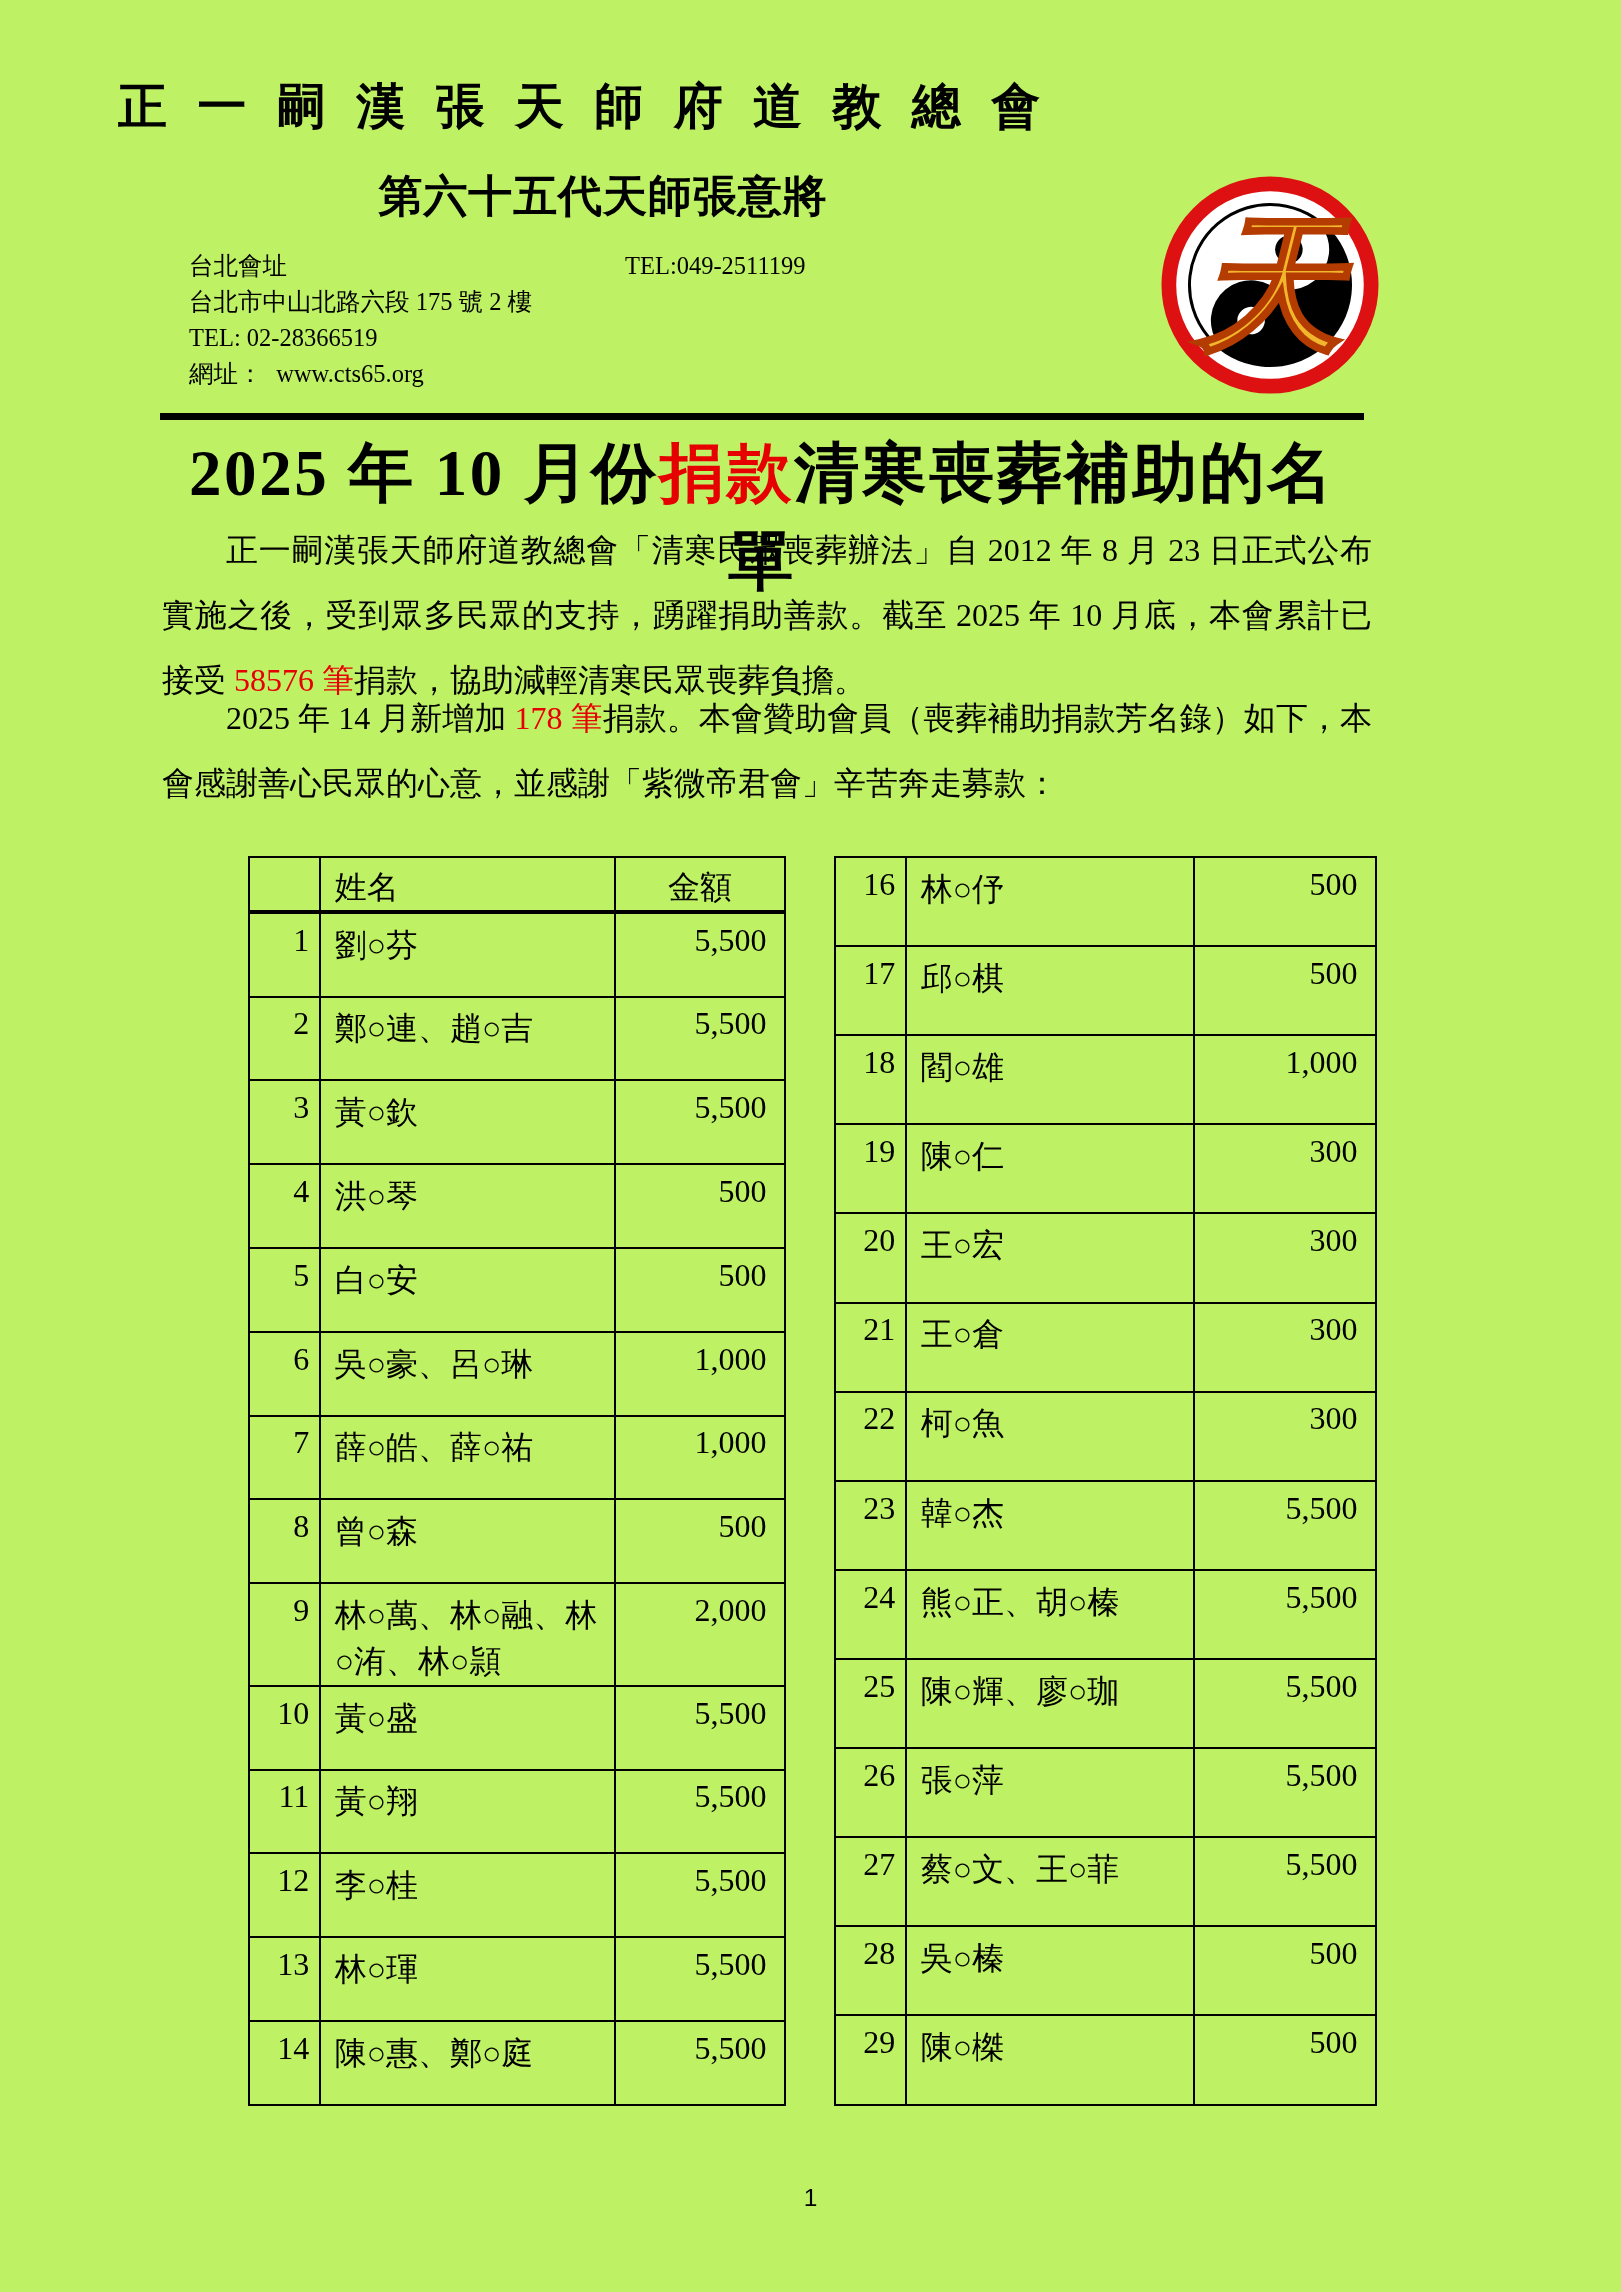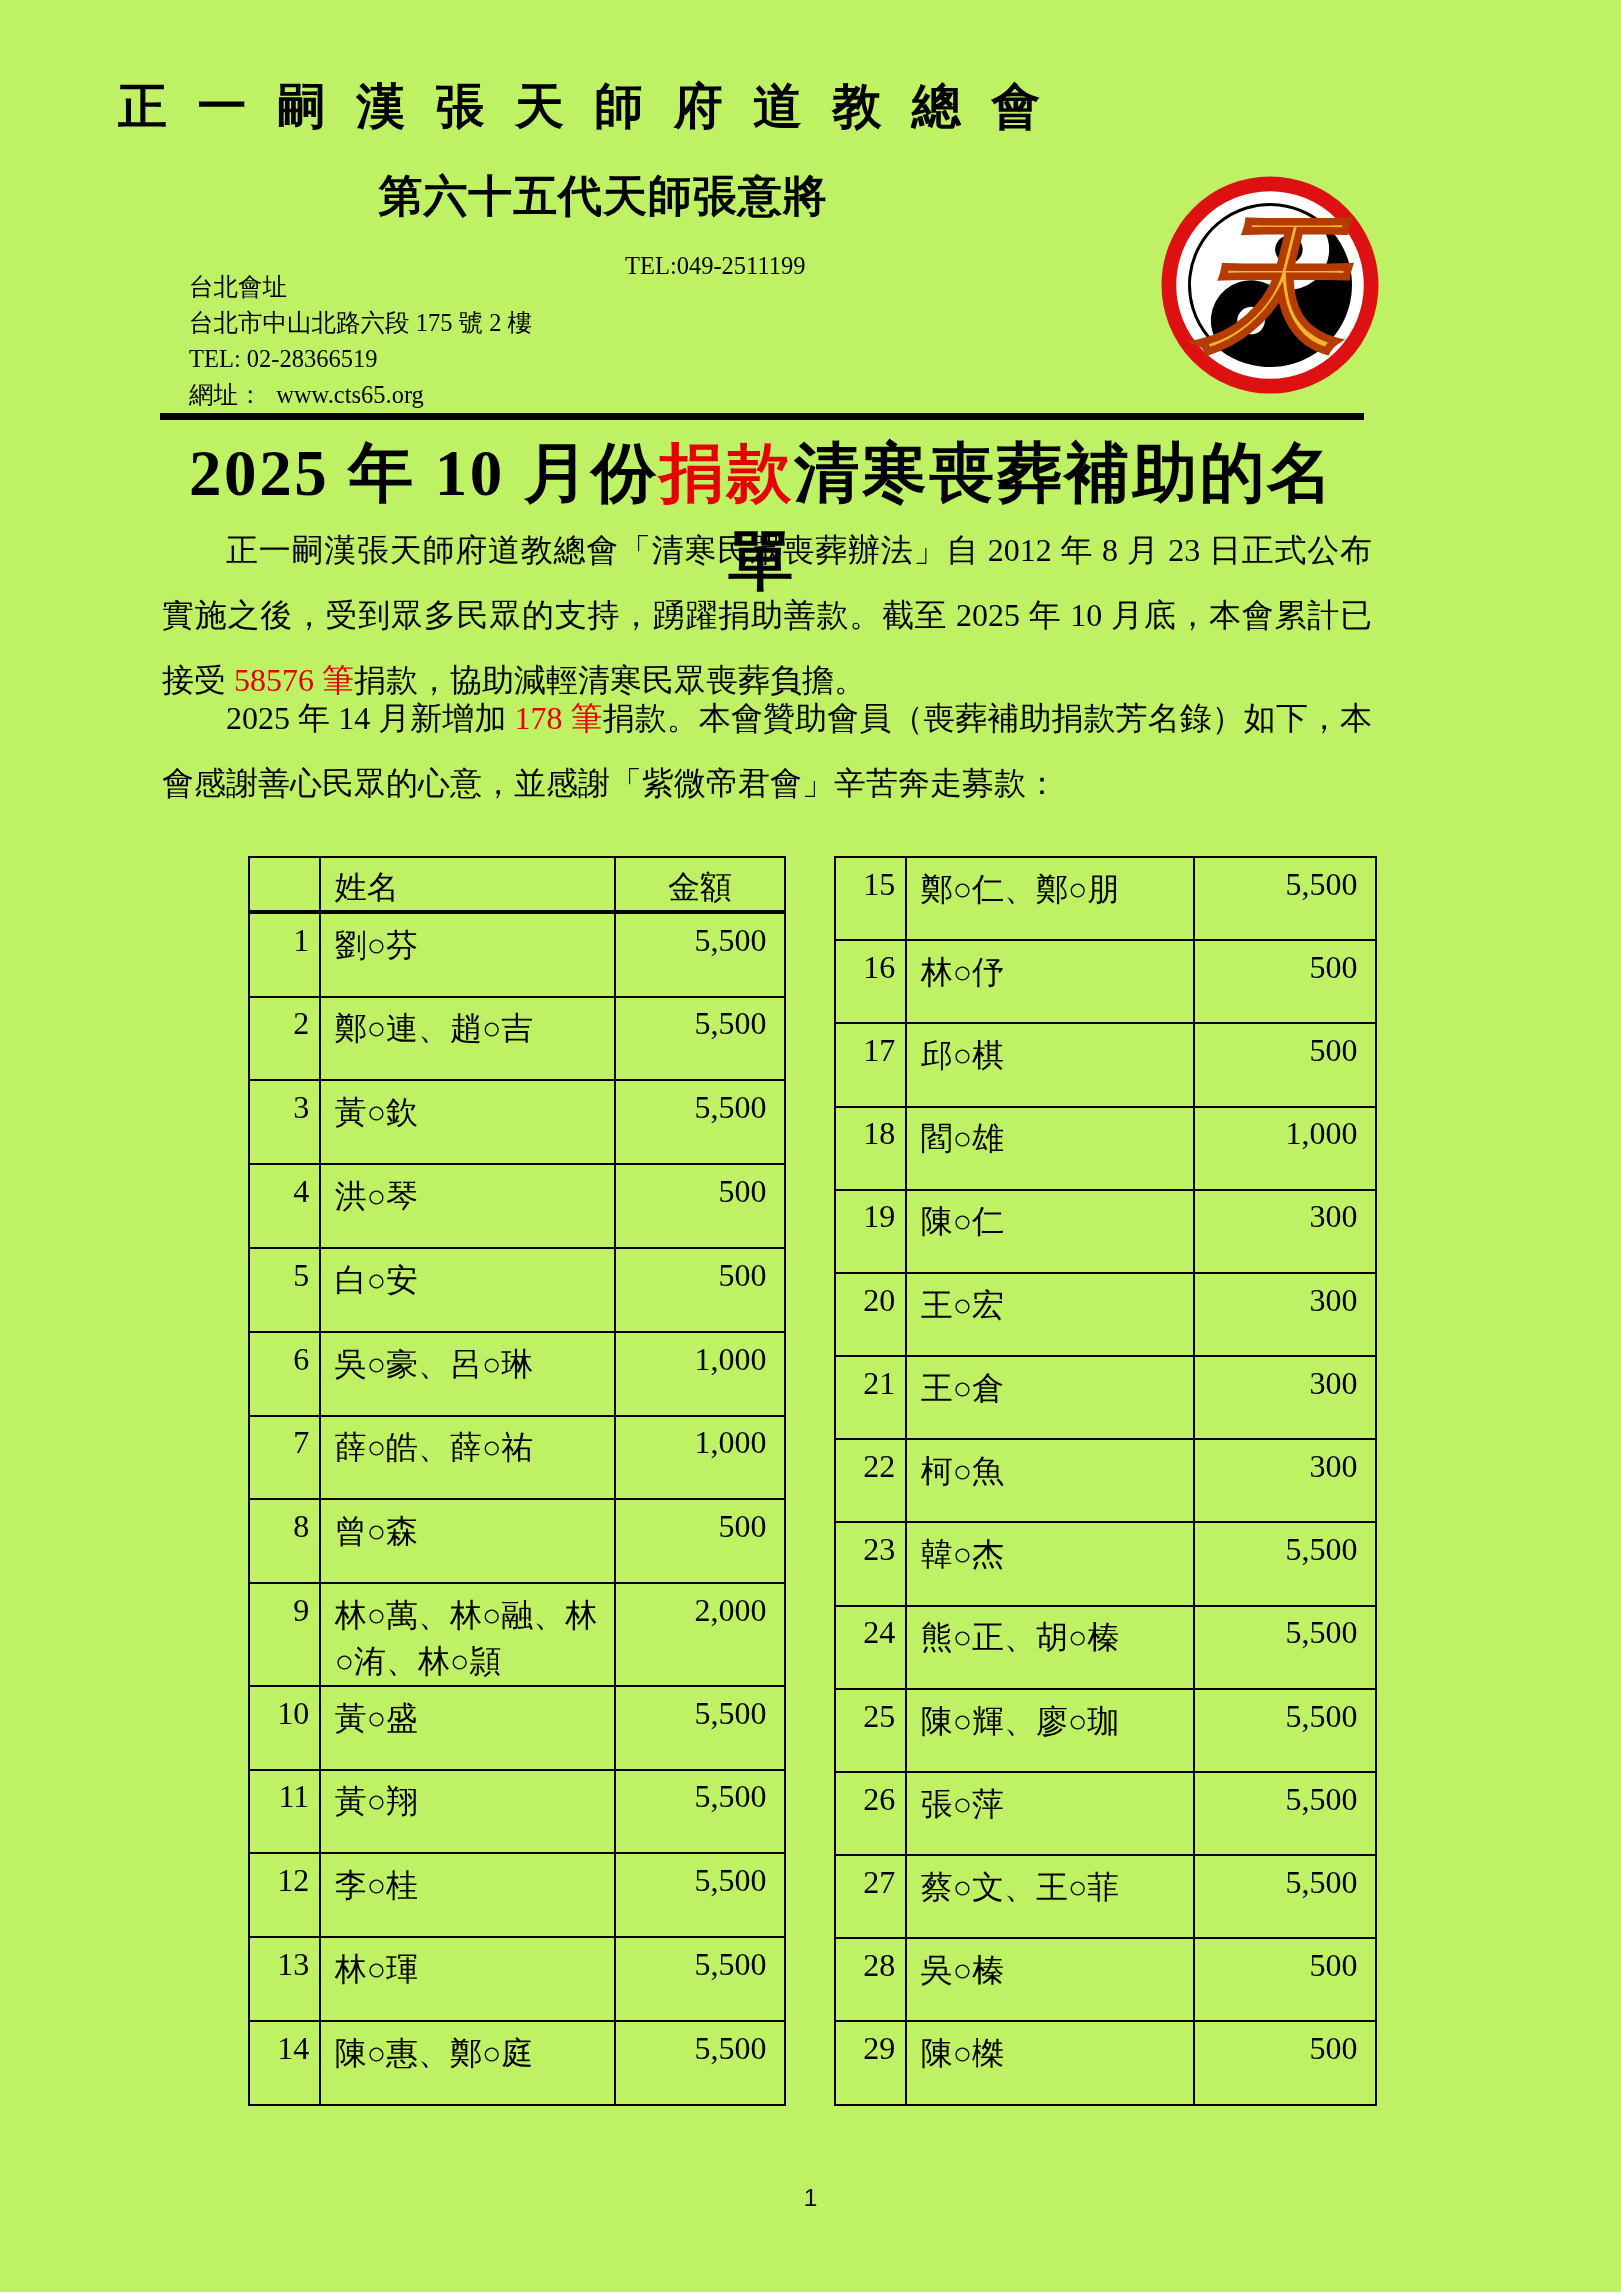--- a/index.html
+++ b/index.html
@@ -25,21 +25,21 @@
     white-space:nowrap;
     font-family:"Liberation Serif","DejaVu Serif",serif;
   }
   .gen-title{
     margin-top:27.4px;
     text-align:center;
     font-size:44px;font-weight:bold;
     letter-spacing:0.02em;
   }
   .contact-row{display:flex;margin-top:21.6px;font-size:24.5px;line-height:36px;}
-  .contact-left{margin-left:71px;width:436px;margin-top:21px;}
+  .contact-left{margin-left:71px;width:436px;}
   .contact-right{margin-left:0px;width:431px;}
   .contact-line{white-space:nowrap;}
   .web-line .url{margin-left:13.7px;}
   
   .logo{position:absolute;left:1161px;top:176px;width:218px;height:218px;}
   
   .divider{position:absolute;left:160px;top:413px;width:1204px;height:6.9px;background:#000;}
   
   .doc-title{
     position:absolute;left:160px;top:429px;width:1204px;
@@ -246,25 +246,20 @@
     </table>
 
     <table class="donor-table right-table">
       <colgroup>
           <col class="c-no">
           <col class="c-name">
           <col class="c-amt">
         </colgroup>
       <tbody>
 
-          <tr>
-            <td class="no">15</td>
-            <td class="name">鄭○仁、鄭○朋</td>
-            <td class="amt">5,500</td>
-          </tr>
 
           <tr>
             <td class="no">16</td>
             <td class="name">林○伃</td>
             <td class="amt">500</td>
           </tr>
 
           <tr>
             <td class="no">17</td>
             <td class="name">邱○棋</td>

